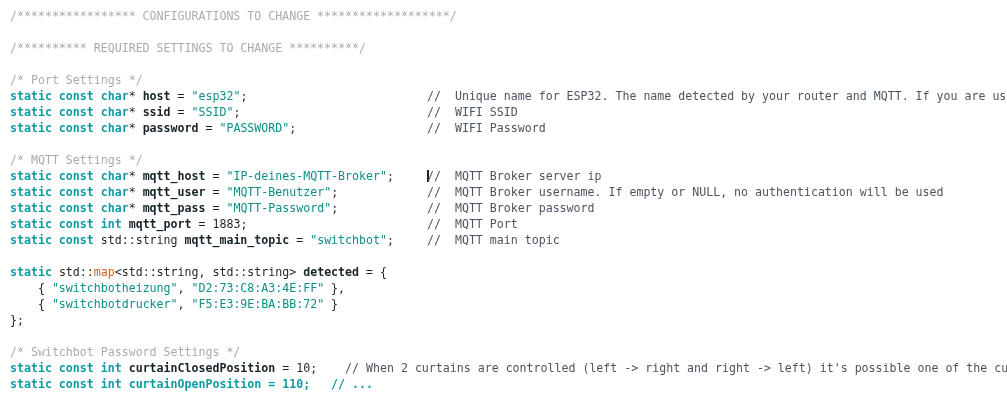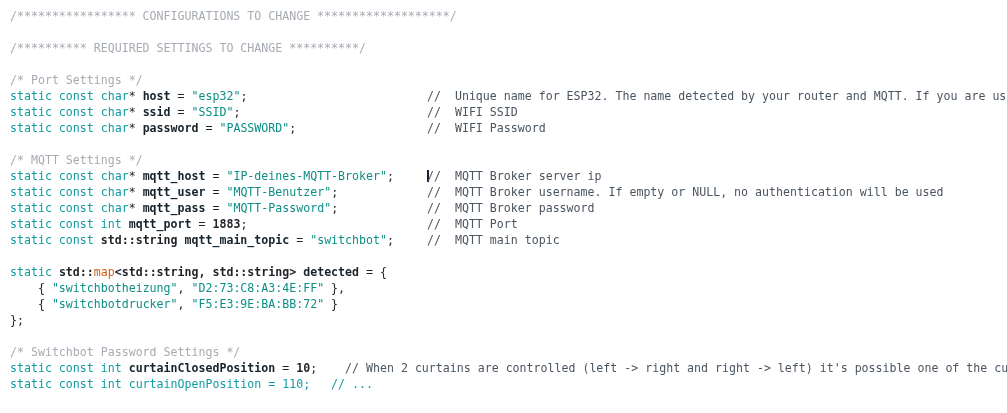--- a/index.html
+++ b/index.html
@@ -31,25 +31,25 @@
     white-space: pre;
     position: relative;
     padding-left: 10px;
     color: #1f2328;
   }
   .code-line .seg { white-space: pre; }
 
   
   .tok-comment   { color: #a6acb3; }
   .tok-linecom   { color: #4a5560; }
-  .tok-keyword   { color: #0f9ba4; }
-  .tok-plain     { color: #1f2328; font-weight: bold; }
+  .tok-keyword   { color: #0f9ba4; font-weight: bold; }
+  .tok-plain     { color: #1f2328; font-weight: normal; }
   .tok-ident     { color: #17232b; font-weight: bold; }
   .tok-string    { color: #0c8f86; }
-  .tok-number    { color: #1f2328; font-weight: bold; }
+  .tok-number    { color: #1f2328; font-weight: normal; }
   .tok-type      { color: #d2601a; }
   .tok-punct     { color: #1f2328; }
   .tok-op        { color: #1f2328; }
 
   .blank-line { height: 16px; }
 
   
   .caret {
     display: inline-block;
     width: 2px;

